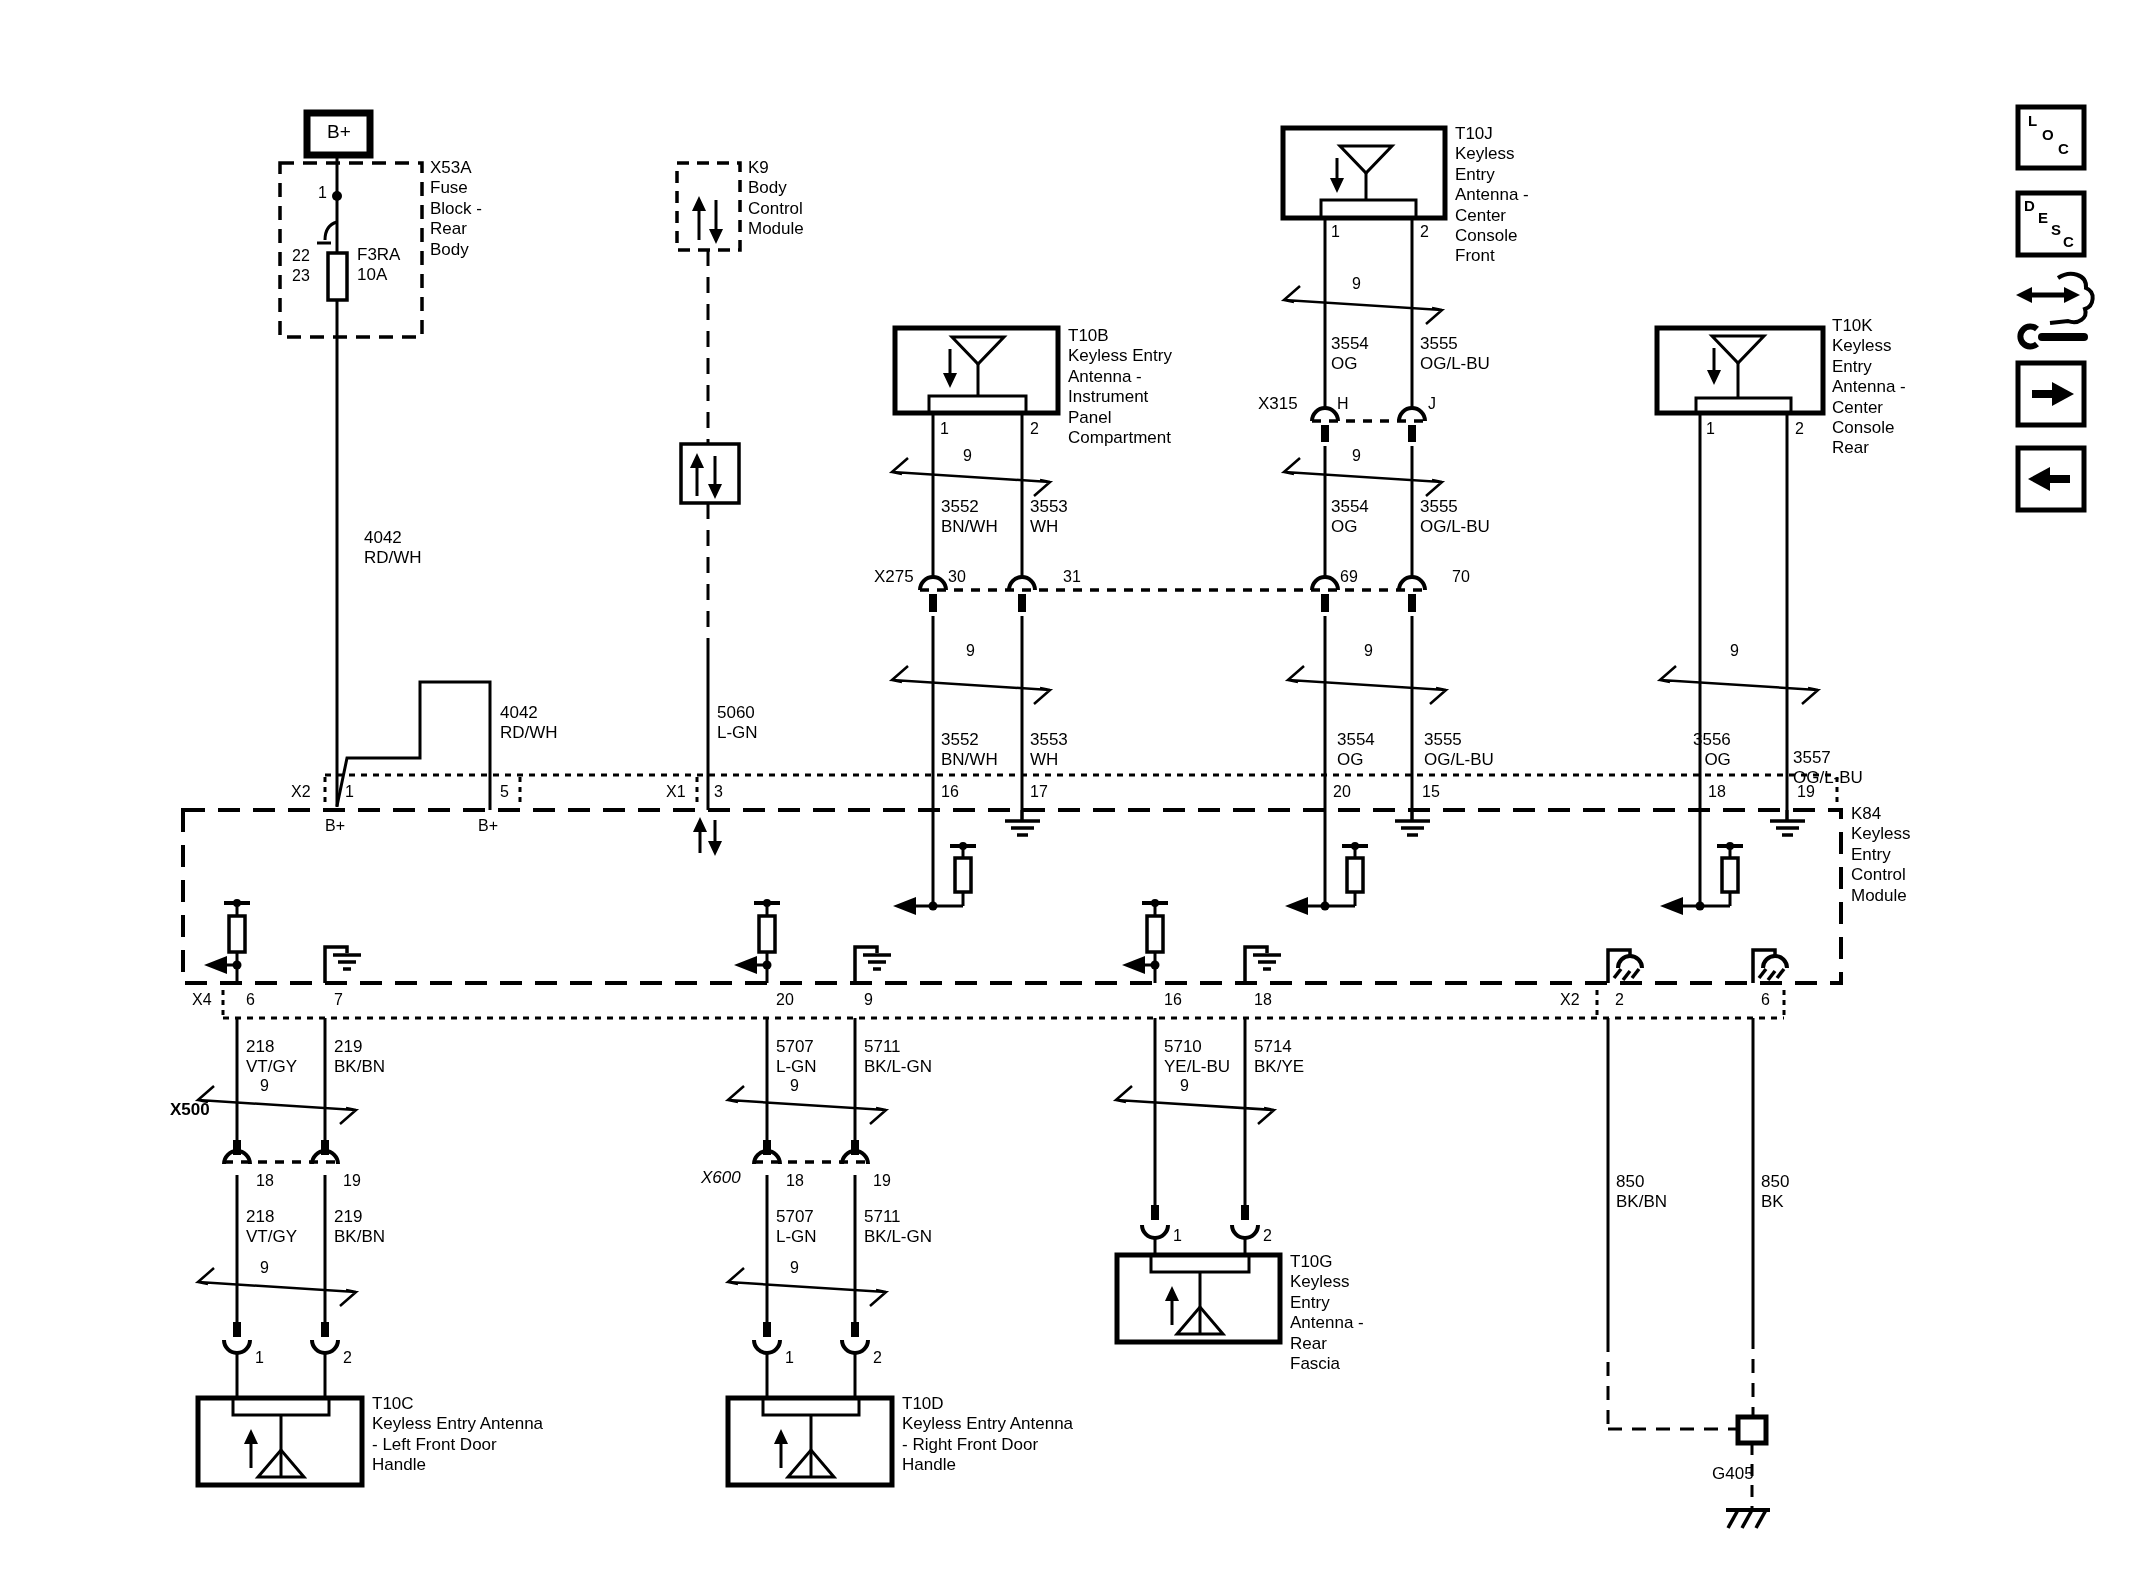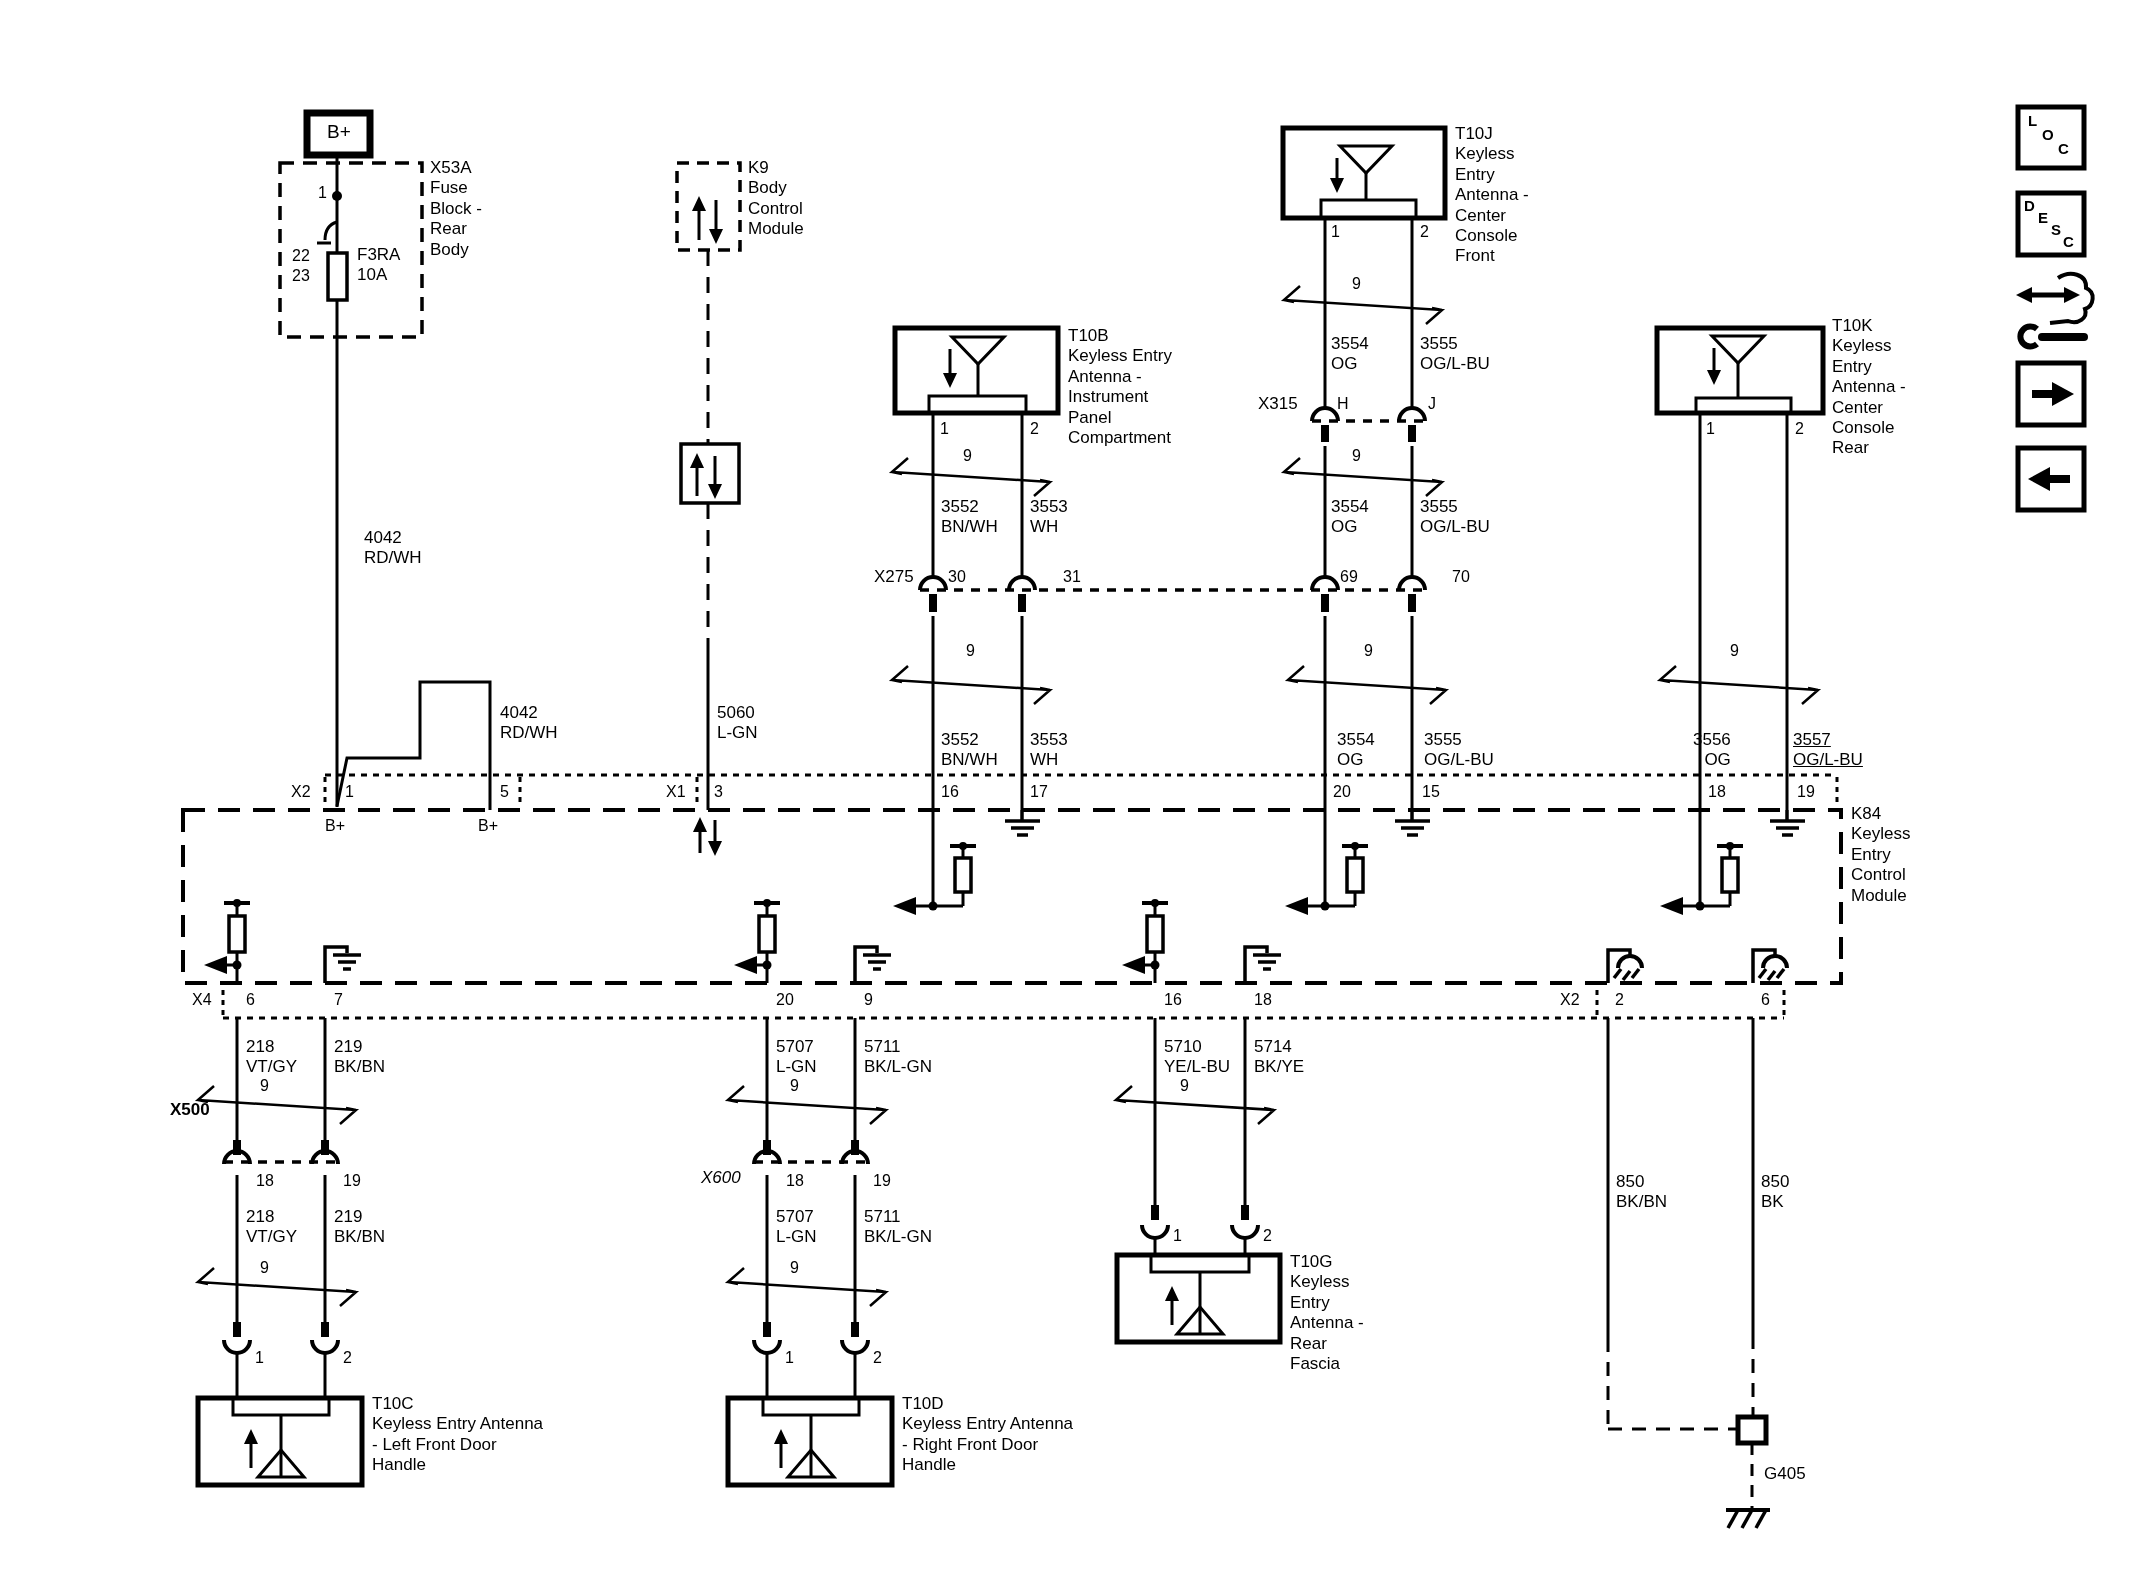--- a/index.html
+++ b/index.html
@@ -465,21 +465,21 @@
 <div class="t" style="left:941px;top:730px;">3552
 BN/WH</div>
 <div class="t" style="left:1030px;top:730px;">3553
 WH</div>
 <div class="t" style="left:1337px;top:730px;">3554
 OG</div>
 <div class="t" style="left:1424px;top:730px;">3555
 OG/L-BU</div>
 <div class="t" style="left:1693px;top:730px;text-align:right;">3556
 OG</div>
-<div class="t" style="left:1793px;top:730px;text-decoration:underline;">3557
+<div class="t" style="left:1793px;top:748px;">3557
 OG/L-BU</div>
 
 <div class="t pin" style="left:291px;top:782px;">X2</div>
 <div class="t pin" style="left:345px;top:782px;">1</div>
 <div class="t pin" style="left:500px;top:782px;">5</div>
 <div class="t pin" style="left:325px;top:816px;">B+</div>
 <div class="t pin" style="left:478px;top:816px;">B+</div>
 <div class="t pin" style="left:666px;top:782px;">X1</div>
 <div class="t pin" style="left:714px;top:782px;">3</div>
 <div class="t pin" style="left:941px;top:782px;">16</div>
@@ -559,21 +559,21 @@
 <div class="t" style="left:902px;top:1394px;">T10D
 Keyless Entry Antenna
 - Right Front Door
 Handle</div>
 <div class="t" style="left:1290px;top:1252px;">T10G
 Keyless
 Entry
 Antenna -
 Rear
 Fascia</div>
-<div class="t" style="left:1764px;top:1464px;">G405</div>
+<div class="t" style="left:1712px;top:1464px;">G405</div>
 
 <div class="icon-letter" style="left:2028px;top:112px;">L</div>
 <div class="icon-letter" style="left:2042px;top:126px;">O</div>
 <div class="icon-letter" style="left:2058px;top:140px;">C</div>
 <div class="icon-letter" style="left:2024px;top:197px;">D</div>
 <div class="icon-letter" style="left:2038px;top:209px;">E</div>
 <div class="icon-letter" style="left:2051px;top:221px;">S</div>
 <div class="icon-letter" style="left:2063px;top:233px;">C</div>
 
 </div>

